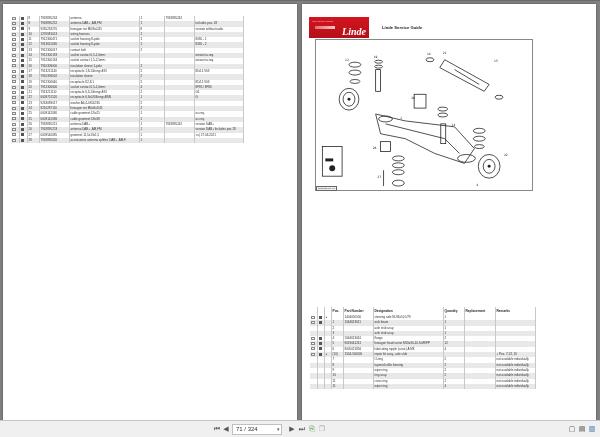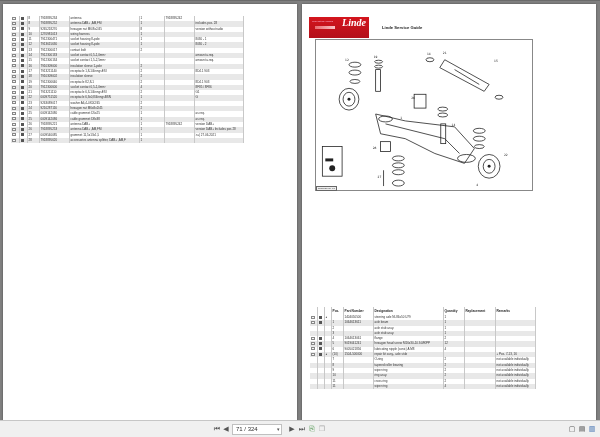--- a/index.html
+++ b/index.html
@@ -16,21 +16,21 @@
   table.parts th { font-weight: bold; font-size: 3.2px; height: 8px; line-height: 8px; color: #222; background: #fff; }
   .ico-chk { display: inline-block; width: 4px; height: 3px; border: 0.5px solid #888; background: #f6f6f6; vertical-align: middle; }
   .ico-cart { display: inline-block; width: 3.5px; height: 3px; background: #555; vertical-align: middle; }
   .ico-spk { display: inline-block; width: 3px; height: 3px; color: #444; font-size: 3px; line-height: 3px; vertical-align: middle; }
 
   .left-table { position: absolute; left: 8px; top: 12px; width: 232px; }
 
   .logo { position: absolute; left: 7px; top: 13px; width: 60px; height: 21px; background: linear-gradient(180deg,#d4151d,#b3101a); }
   .logo-tag { position: absolute; left: 3px; top: 3px; font-size: 2px; color: #fbd; }
   .logo-bar { position: absolute; left: 6px; top: 9px; width: 20px; height: 3px; background: linear-gradient(90deg,#e86b70,#f9c5c7); }
-  .logo-word { position: absolute; right: 3px; bottom: 10px; color: #fff; font-family: "Liberation Serif", serif; font-style: italic; font-weight: bold; font-size: 10px; }
+  .logo-word { position: absolute; right: 3px; bottom: 1px; color: #fff; font-family: "Liberation Serif", serif; font-style: italic; font-weight: bold; font-size: 10px; }
   .guide-title { position: absolute; left: 80px; top: 21px; font-size: 4.2px; font-weight: bold; color: #222; }
 
   .diagram { position: absolute; left: 13px; top: 35px; width: 218px; height: 152px; border: 0.5px solid #888; background: #fff; }
   .diagram svg { width: 100%; height: 100%; }
   .diag-ref { position: absolute; left: 14px; top: 182px; font-size: 2.4px; color: #333; border: 0.5px solid #666; padding: 0 1px; background: #eee; }
 
   .right-table { position: absolute; left: 8px; top: 303px; width: 225px; }
 
   .toolbar { position: absolute; left: 0; top: 420px; width: 600px; height: 17px; background: #f0f0f0; border-top: 1px solid #c6c6c6; }
   .tb-btn { position: absolute; top: 3px; width: 8px; height: 10px; font-size: 7px; line-height: 10px; color: #555; text-align: center; cursor: pointer; }

